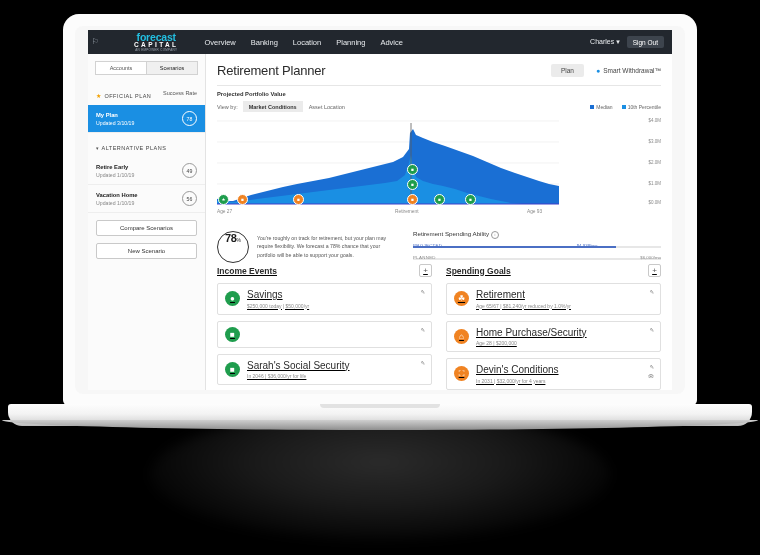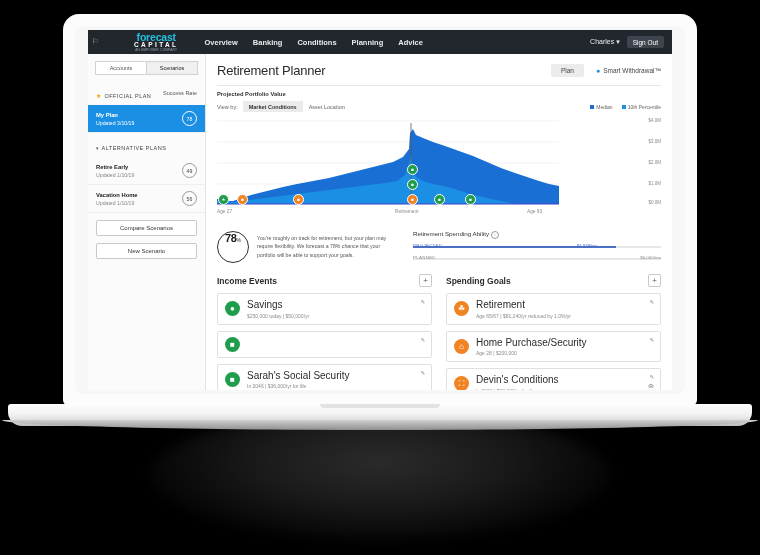--- a/index.html
+++ b/index.html
@@ -23,21 +23,21 @@
     background:linear-gradient(#cfcfcf,#8f8f8f);border-radius:0 0 50% 50%/0 0 100% 100%;}
 
   
   .topbar{position:relative;height:24px;background:#22272e;display:flex;align-items:center;}
   .tb-flag{width:14px;text-align:center;color:#9aa3ad;font-size:8px;line-height:1;}
   .logo{margin-left:32px;text-align:center;line-height:1;}
   .logo .l1{font-size:10.5px;font-weight:bold;color:#23bfe0;letter-spacing:-.2px;display:block;}
   .logo .l2{font-size:6.5px;font-weight:bold;color:#fff;letter-spacing:2.4px;display:block;margin-top:-1px;}
   .logo .l3{font-size:3px;color:#9aa3ad;letter-spacing:.3px;display:block;margin-top:1px;}
   .navlinks{display:flex;gap:15px;margin-left:26px;}
-  .navlinks span{color:#e8ebee;font-size:7.5px;font-weight:bold;}
+  .navlinks span{color:#e8ebee;font-size:7.5px;}
   .tb-right{margin-left:auto;display:flex;align-items:center;gap:7px;padding-right:8px;}
   .tb-user{color:#e8ebee;font-size:7px;}
   .signout{background:#3d444d;color:#fff;font-size:6.5px;padding:2.5px 6px;border-radius:2px;}
 
   .body-row{display:flex;height:336px;}
 
   
   .sidebar{width:117px;background:#fbfbfb;border-right:1px solid #e3e3e3;flex:0 0 117px;}
   .seg{display:flex;margin:7px 7px 6px 7px;}
   .seg div{flex:1;text-align:center;font-size:5.5px;color:#555;border:1px solid #d2d2d2;padding:3px 0;background:#fff;}
@@ -101,21 +101,21 @@
   .spendbox .hd .i{display:inline-block;width:6px;height:6px;border:.7px solid #999;border-radius:50%;
     font-size:4px;color:#999;text-align:center;line-height:5.5px;margin-left:2px;}
   .bar{position:relative;height:8px;margin-top:4px;}
   .bar .tr{position:absolute;left:0;top:3px;width:100%;height:1.6px;background:#e7e7e7;}
   .bar .fl{position:absolute;left:0;top:3px;height:1.6px;background:#4b6fc4;}
   .bar .k{position:absolute;left:0;top:0;font-size:4.4px;color:#4b6fc4;letter-spacing:.3px;}
   .bar .v{position:absolute;top:0;font-size:4.4px;color:#4b6fc4;}
   .bar2 .k{color:#8a8a8a;}.bar2 .v{color:#8a8a8a;right:0;}
 
   
-  .cols{display:flex;gap:14px;margin-top:11px;}
+  .cols{display:flex;gap:14px;margin-top:1px;text-decoration:underline;}
   .col{flex:1;}
   .colhd{display:flex;align-items:center;}
   .colhd h2{margin:0;font-size:8.5px;color:#2b2b2b;font-weight:bold;}
   .plus{margin-left:auto;width:11px;height:11px;border:1px solid #c9c9c9;border-radius:2px;
     font-size:8px;color:#555;display:flex;align-items:center;justify-content:center;background:#fff;}
   .card{display:flex;align-items:center;gap:7px;border:1px solid #e0e0e0;border-radius:2px;
     background:#fff;padding:5px 7px;margin-top:6px;position:relative;}
   .ic{width:15px;height:15px;border-radius:50%;flex:0 0 15px;display:flex;align-items:center;
     justify-content:center;color:#fff;font-size:8px;}
   .icg{background:#1f9d4d;}.ico{background:#f08322;}
@@ -137,21 +137,21 @@
     <div class="topbar">
       <div class="tb-flag">⚐</div>
       <div class="logo">
         <span class="l1">forecast</span>
         <span class="l2">CAPITAL</span>
         <span class="l3">AN EMPOWER COMPANY</span>
       </div>
       <div class="navlinks">
         <span>Overview</span>
         <span>Banking</span>
-        <span>Conditions</span>
+        <span>Location</span>
         <span>Planning</span>
         <span>Advice</span>
       </div>
       <div class="tb-right">
         <span class="tb-user"><span>Charles</span> ▾</span>
         <span class="signout">Sign Out</span>
       </div>
     </div>
 
     <div class="body-row">

